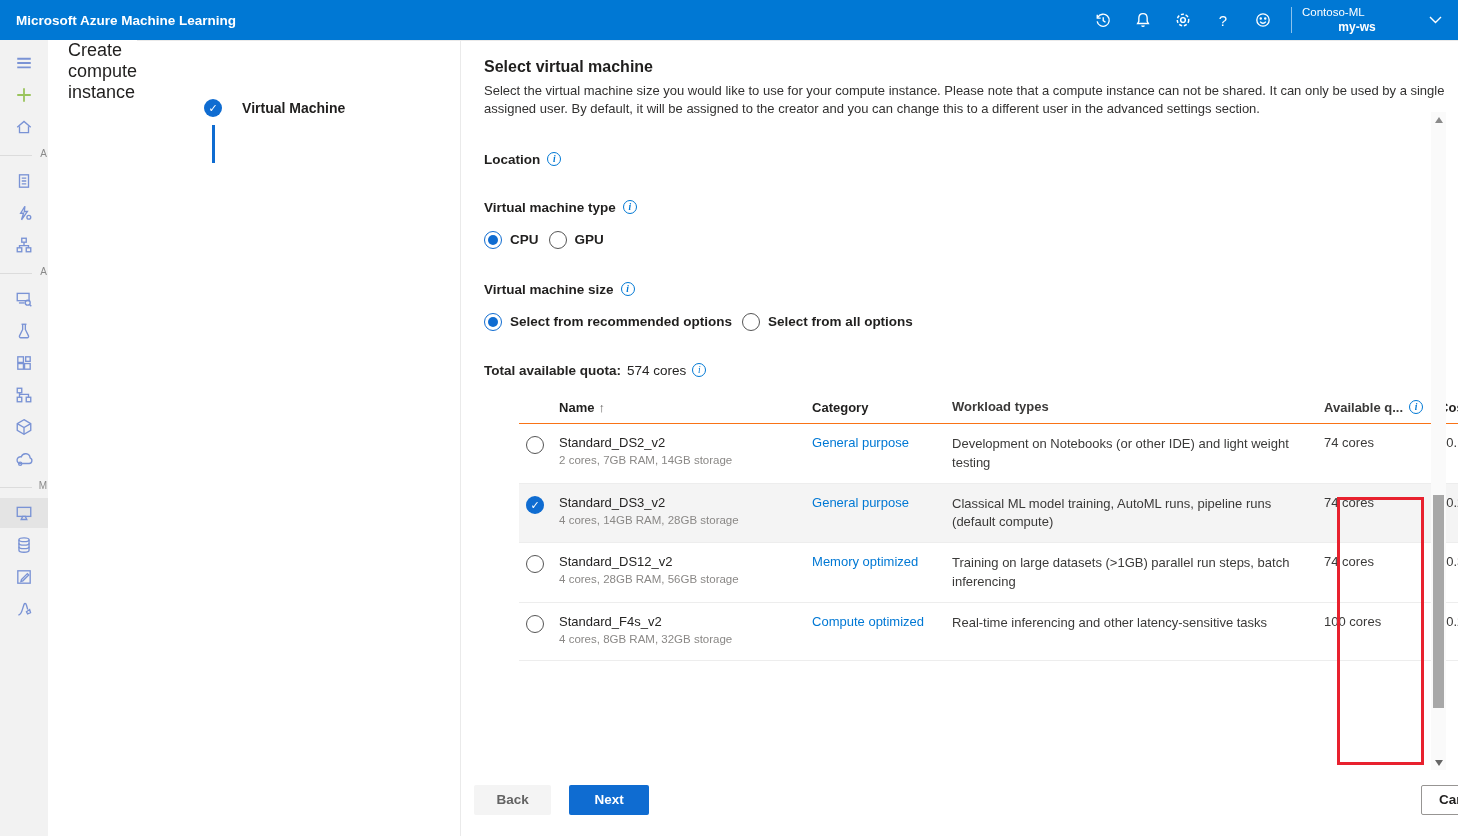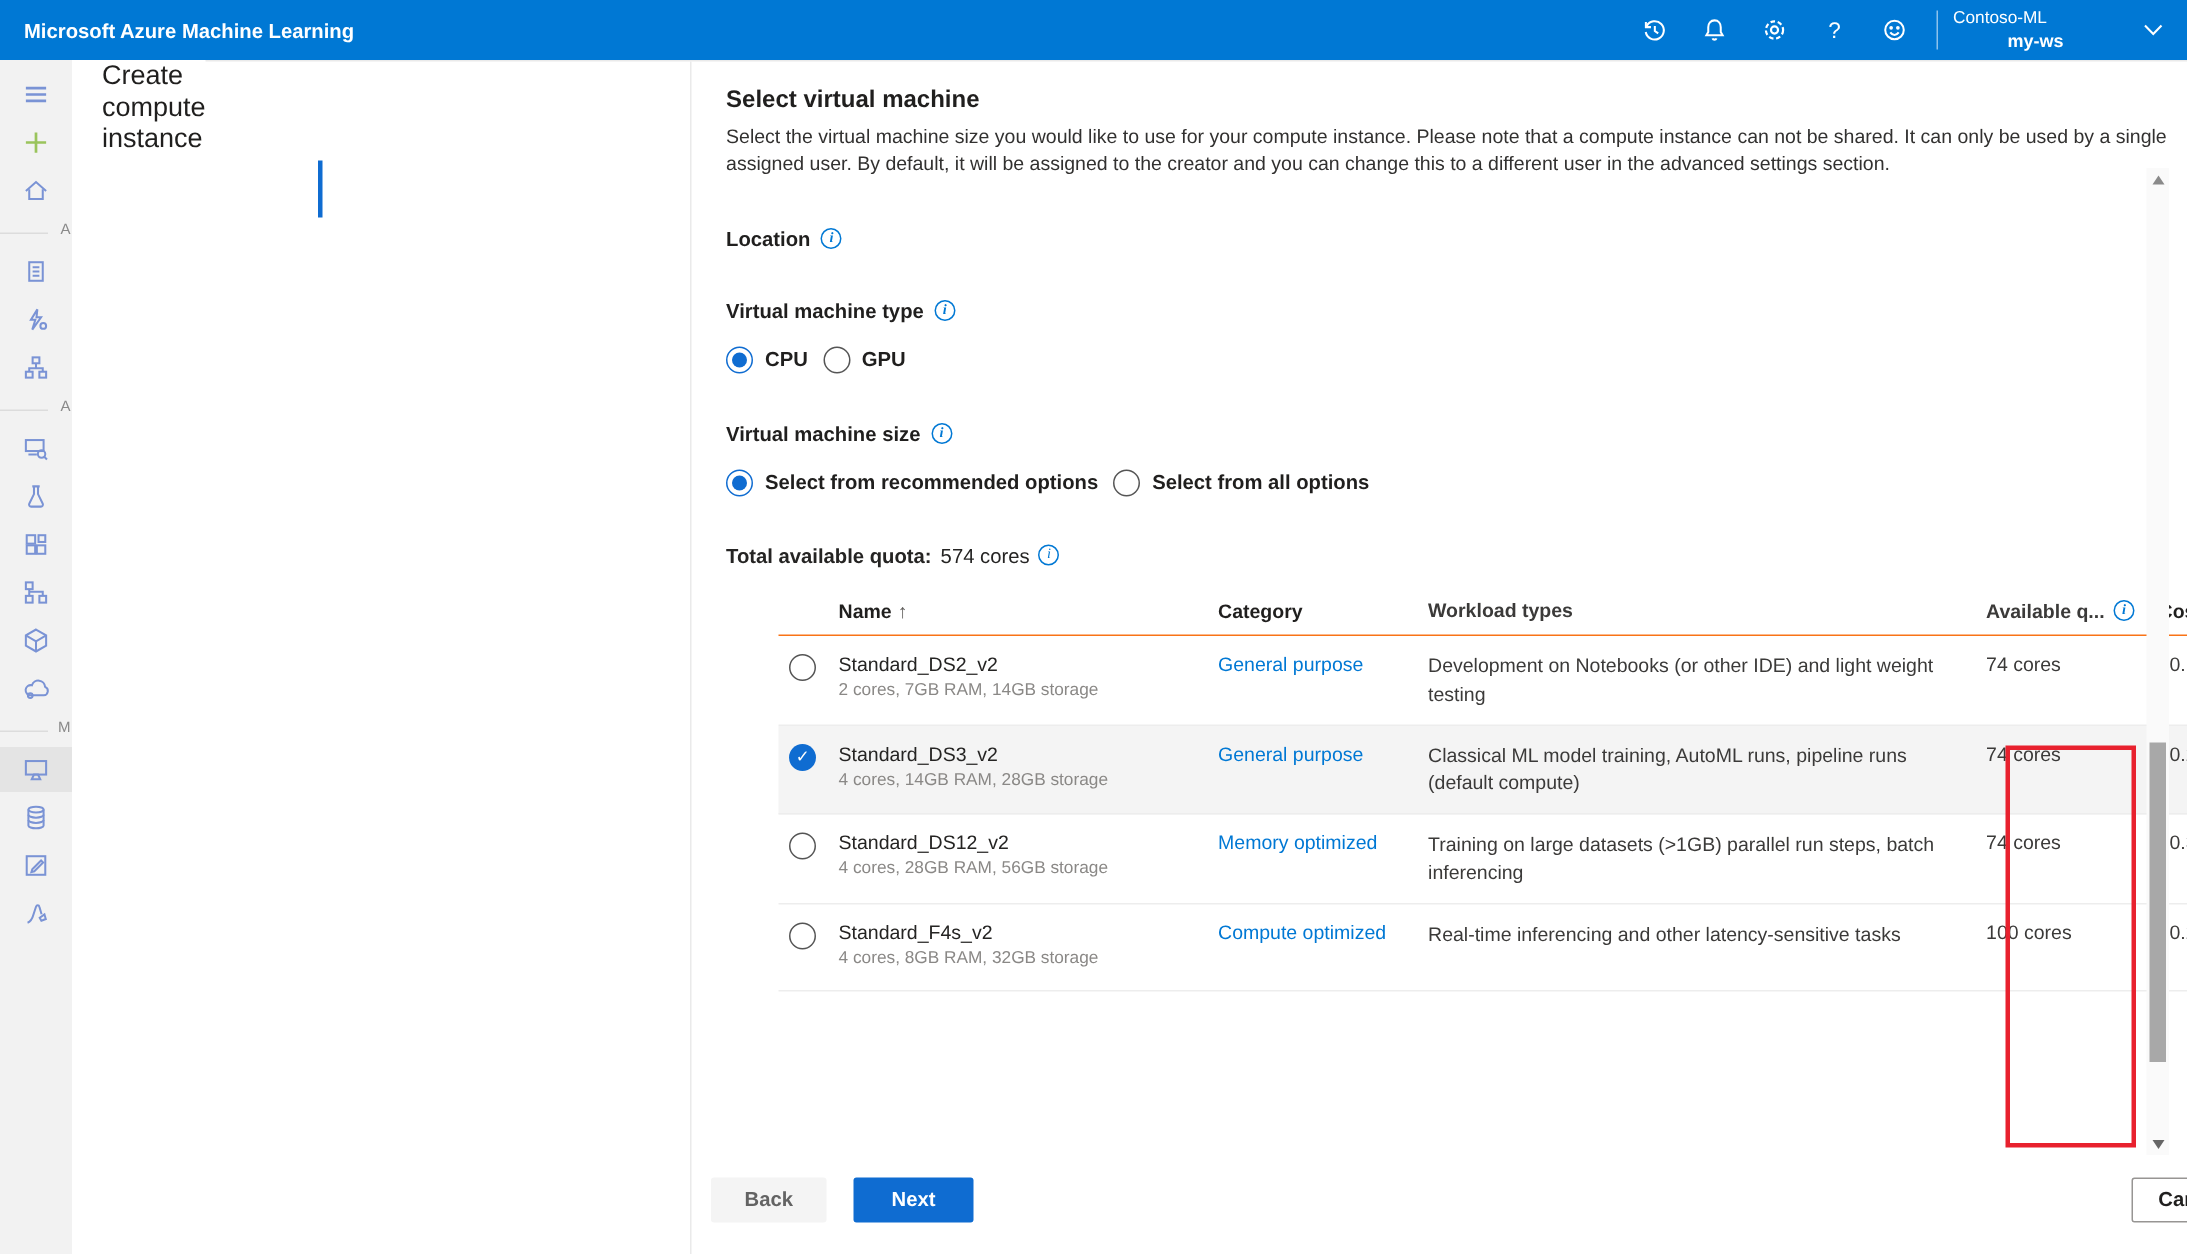--- a/index.html
+++ b/index.html
@@ -281,20 +281,24 @@
       </div>
     </div>
 
     <div class="content">
       <div class="page-header">
         <div class="page-title">Create compute instance</div>
       </div>
       <div class="page-body">
 
         <div class="steps">
+          <div class="step-row">
+            <span class="step-bullet done"></span>
+            <span class="step-label">Virtual Machine</span>
+          </div>
           <div class="step-connector"></div>
         </div>
 
         <div class="main">
           <div class="form">
             <div class="form-heading">Select virtual machine</div>
             <div class="form-desc">Select the virtual machine size you would like to use for your compute instance. Please note that a compute instance can not be shared. It can only be used by a single assigned user. By default, it will be assigned to the creator and you can change this to a different user in the advanced settings section.</div>
 
             <div class="field-label mt-location">
               <span>Location</span>

